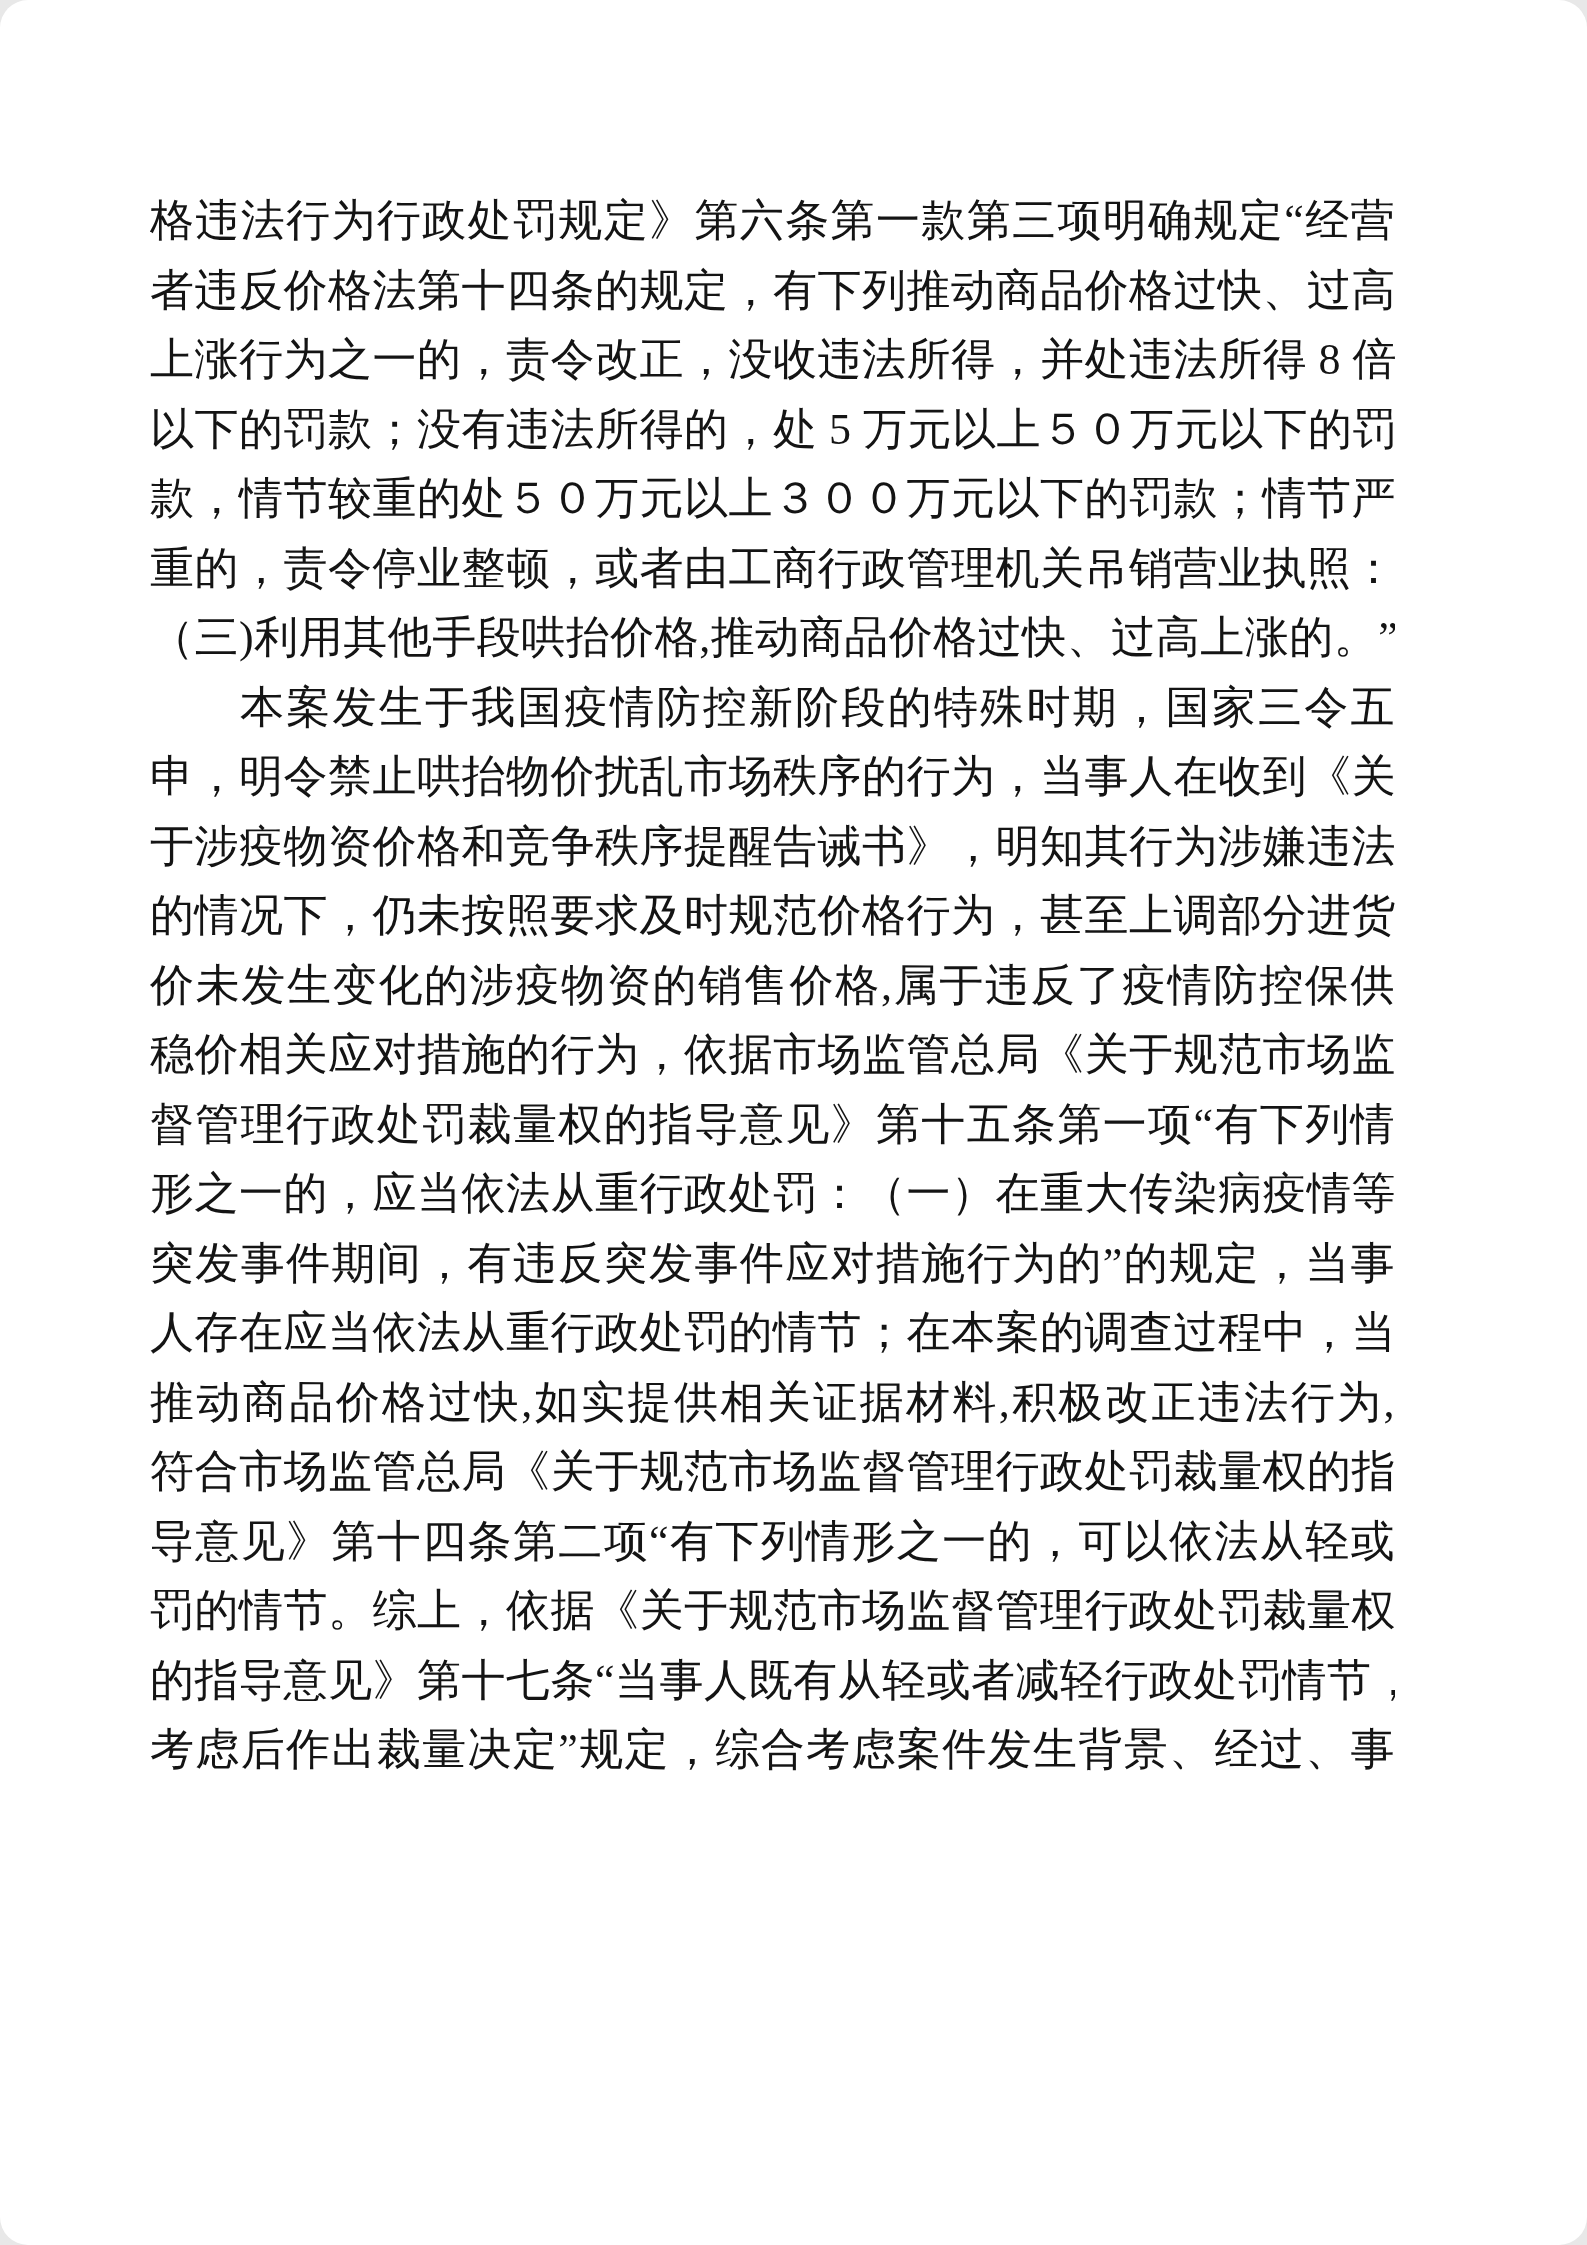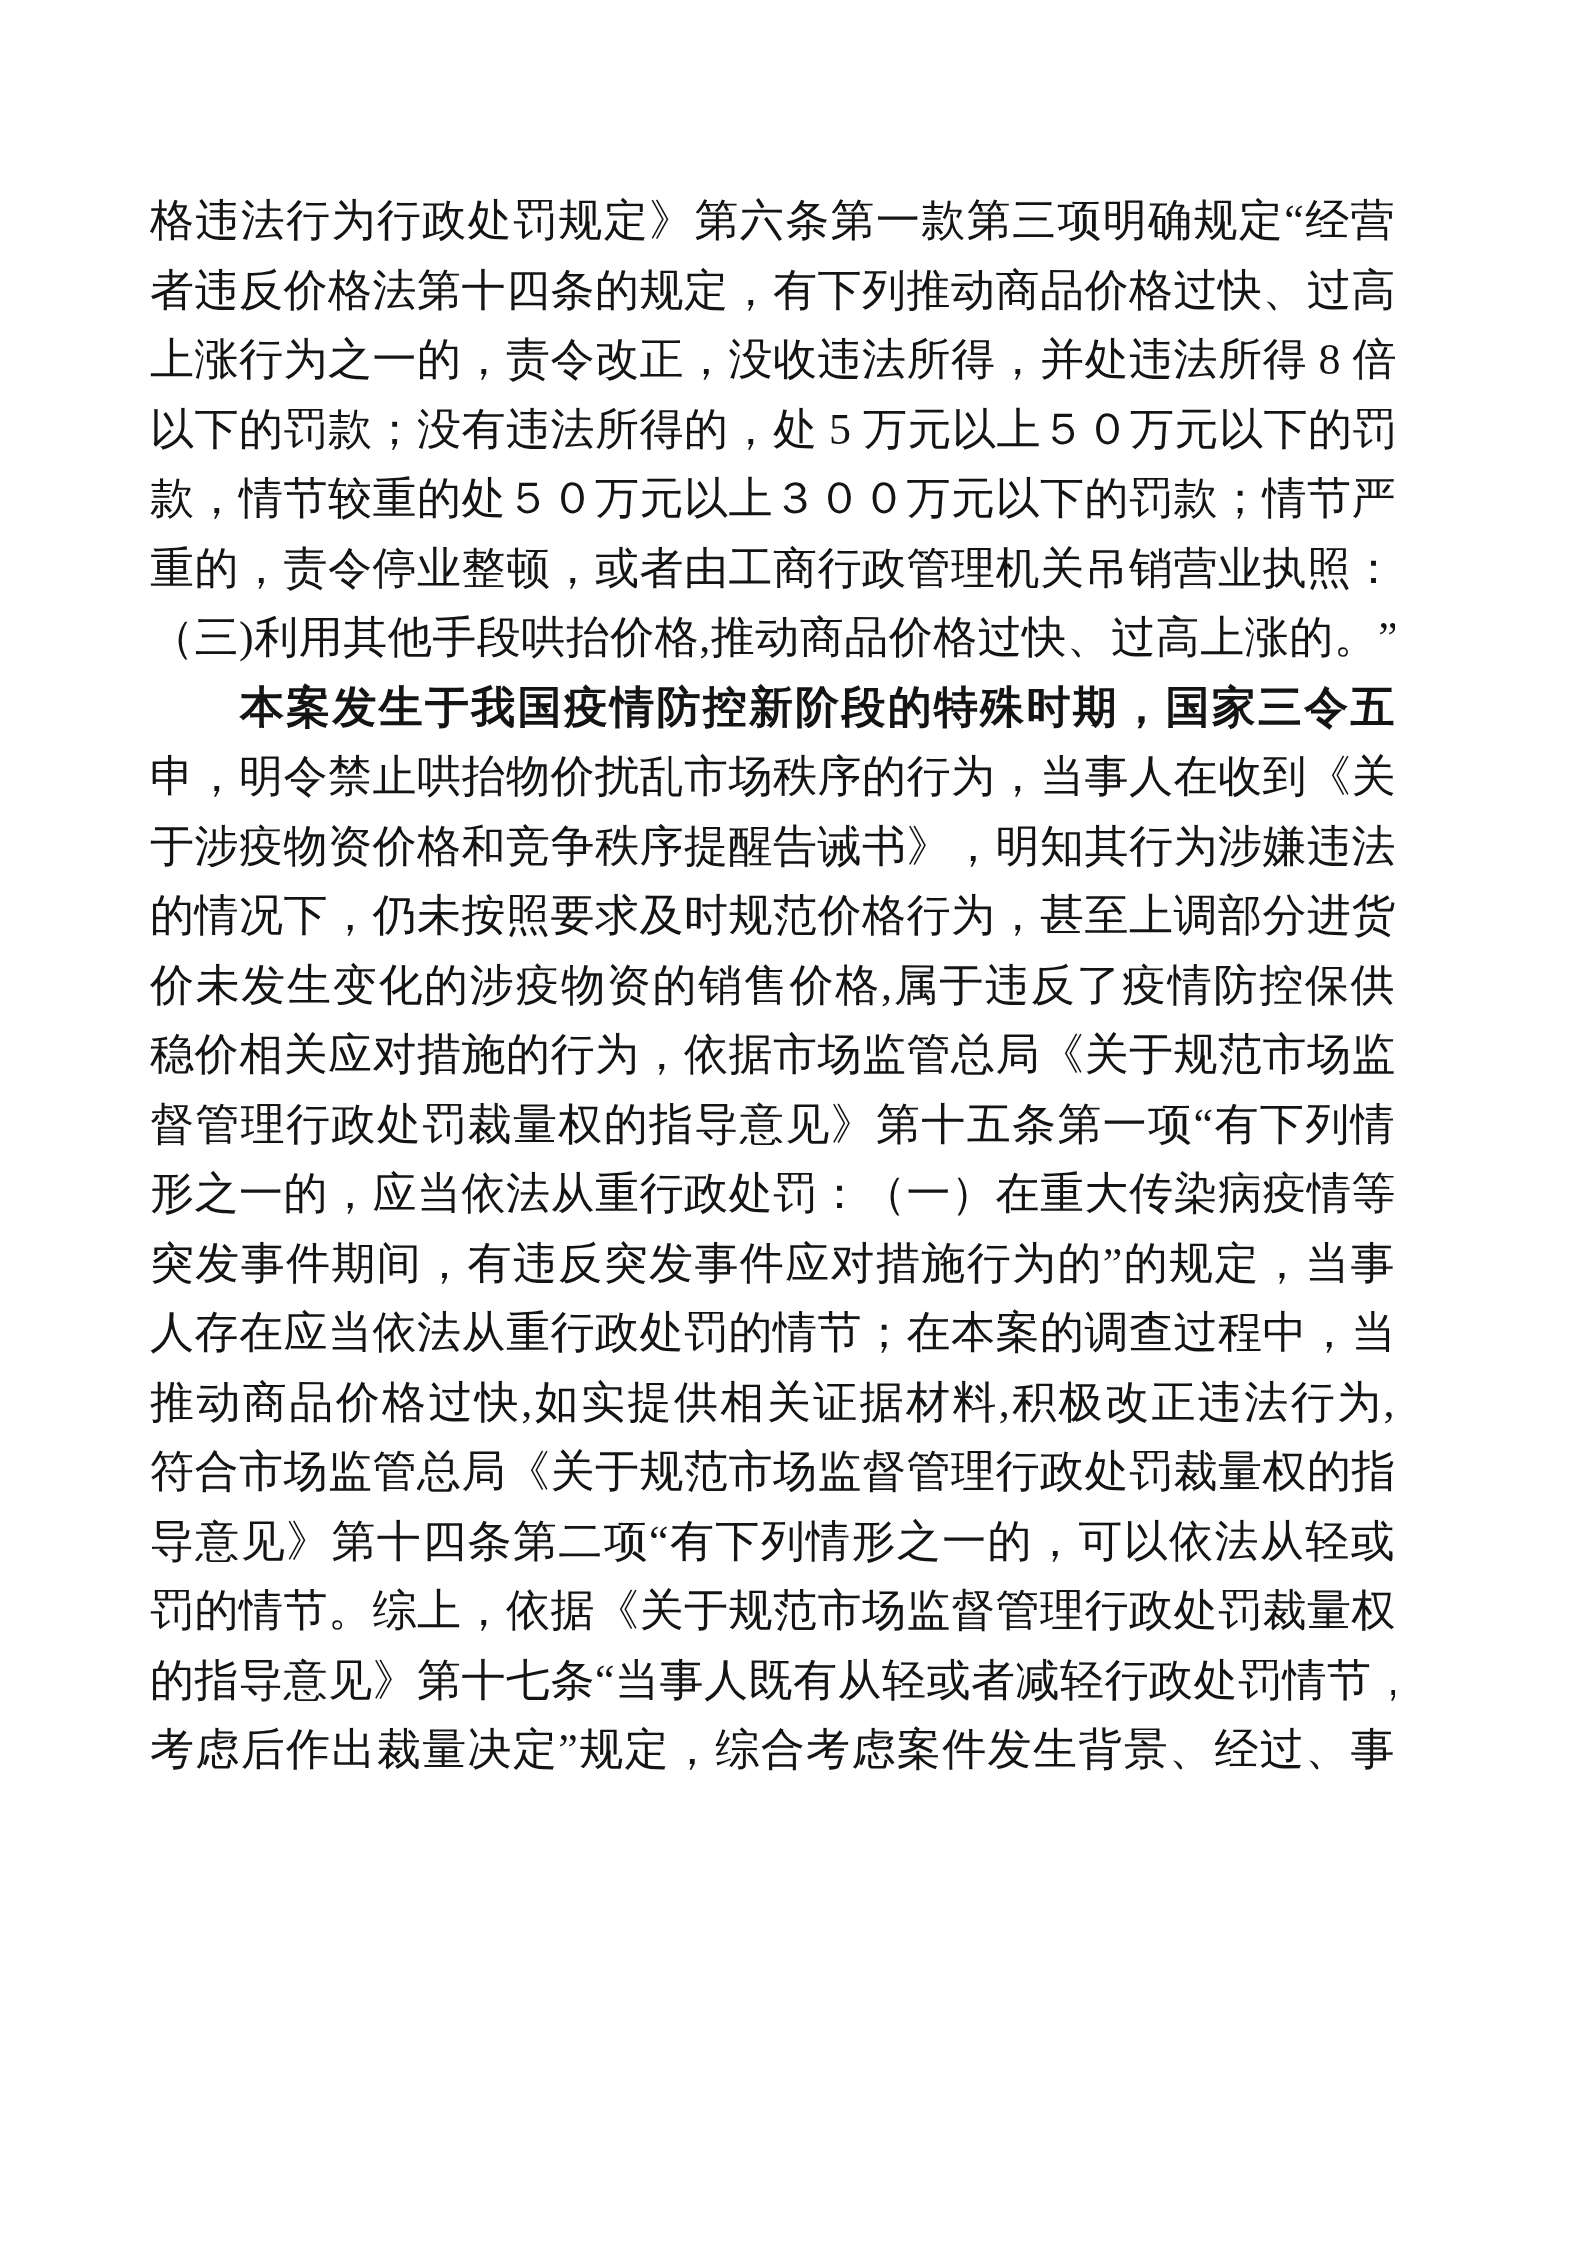--- a/index.html
+++ b/index.html
@@ -8,41 +8,41 @@
     background: #e8e8e8;
   }
   .doc-page {
     position: relative;
     width: 1587px;
     height: 2245px;
     margin: 0 auto;
     background: #ffffff;
     overflow: hidden;
     font-family: "Liberation Serif", "DejaVu Serif", serif;
+    border-radius: 28px;
   }
   .text-block {
     position: absolute;
     left: 150px;
     top: 186px;
     width: 1245px;
     color: #141414;
   }
   .doc-line {
     font-size: 44px;
     line-height: 69.5px;
     height: 69.5px;
     letter-spacing: 0.5px;
     text-align: justify;
     text-align-last: justify;
     overflow: hidden;
     white-space: nowrap;
   }
   .doc-line.indent {
     text-indent: 90px;
-    font-weight: bold;
   }
 </style>
 </head>
 <body>
 
 <div class="doc-page">
   <div class="text-block">
 
     <div>
       <div class="doc-line">格违法行为行政处罚规定》第六条第一款第三项明确规定“经营</div>

